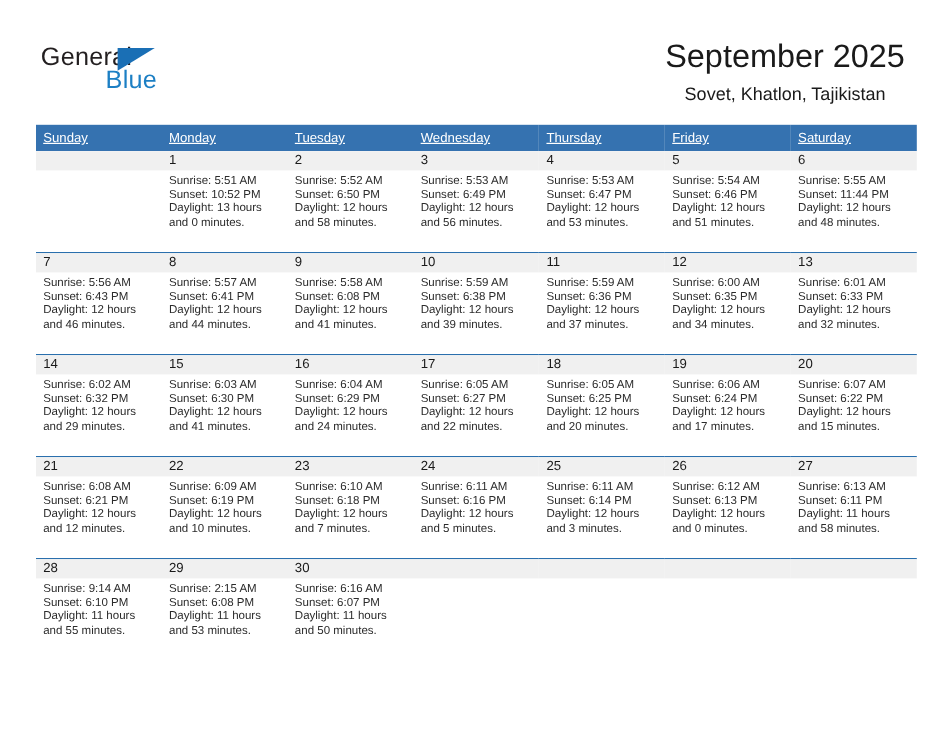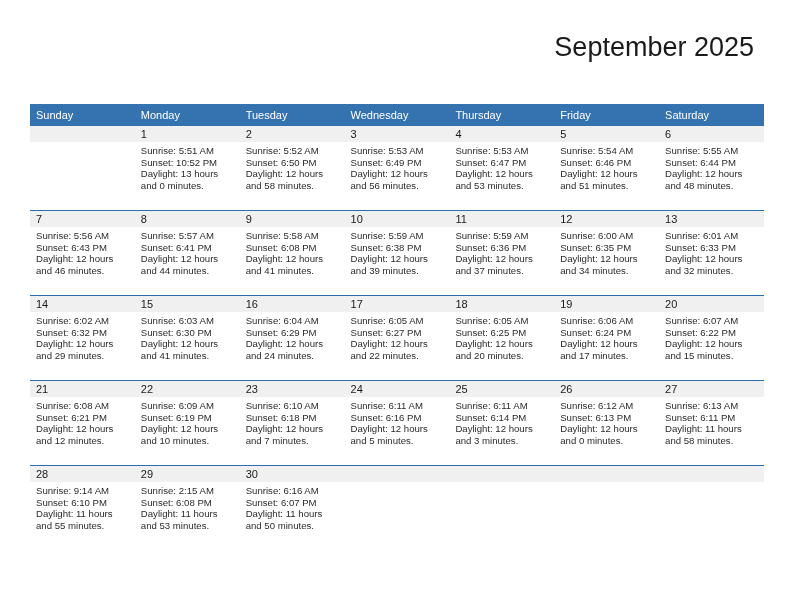--- a/index.html
+++ b/index.html
@@ -97,20 +97,21 @@
 
   thead th {
     background: #3572b0;
     color: #ffffff;
     font-size: 11px;
     font-weight: normal;
     text-align: left;
     padding: 5px 0 5px 6px;
     height: 12px;
     border: none;
+    text-decoration: underline;
   }
 
   tbody td {
     vertical-align: top;
     padding: 0;
     border: none;
     border-top: 1.3px solid #2a6fad;
     background: #ffffff;
     height: 84px;
   }
@@ -140,23 +141,29 @@
   .cell-body div { white-space: nowrap; }
   .cell.empty .daynum-band { color: transparent; }
 </style>
 </head>
 <body>
 
 <div class="page">
 
   <div class="top">
 
+    <div class="logo">
+      <span class="logo-general">General</span>
+      <span class="logo-tri"></span>
+      <span class="logo-blue">Blue</span>
+    </div>
 
     <div class="title-block">
       <div class="cal-title">September 2025</div>
+      <div class="cal-subtitle">Sovet, Khatlon, Tajikistan</div>
     </div>
 
   </div>
 
   <table class="calendar">
     <colgroup>
       <col>
         <col>
         <col>
         <col>
@@ -241,21 +248,21 @@
                 <div>Daylight: 12 hours</div>
                 <div>and 51 minutes.</div>
               </div>
             </div>
           </td>
           <td>
             <div class="cell">
               <div class="daynum-band">6</div>
               <div class="cell-body">
                 <div>Sunrise: 5:55 AM</div>
-                <div>Sunset: 6:44 PM</div>
+                <div>Sunset: 11:44 PM</div>
                 <div>Daylight: 12 hours</div>
                 <div>and 48 minutes.</div>
               </div>
             </div>
           </td>
         </tr>
         <tr>
           <td>
             <div class="cell">
               <div class="daynum-band">7</div>

